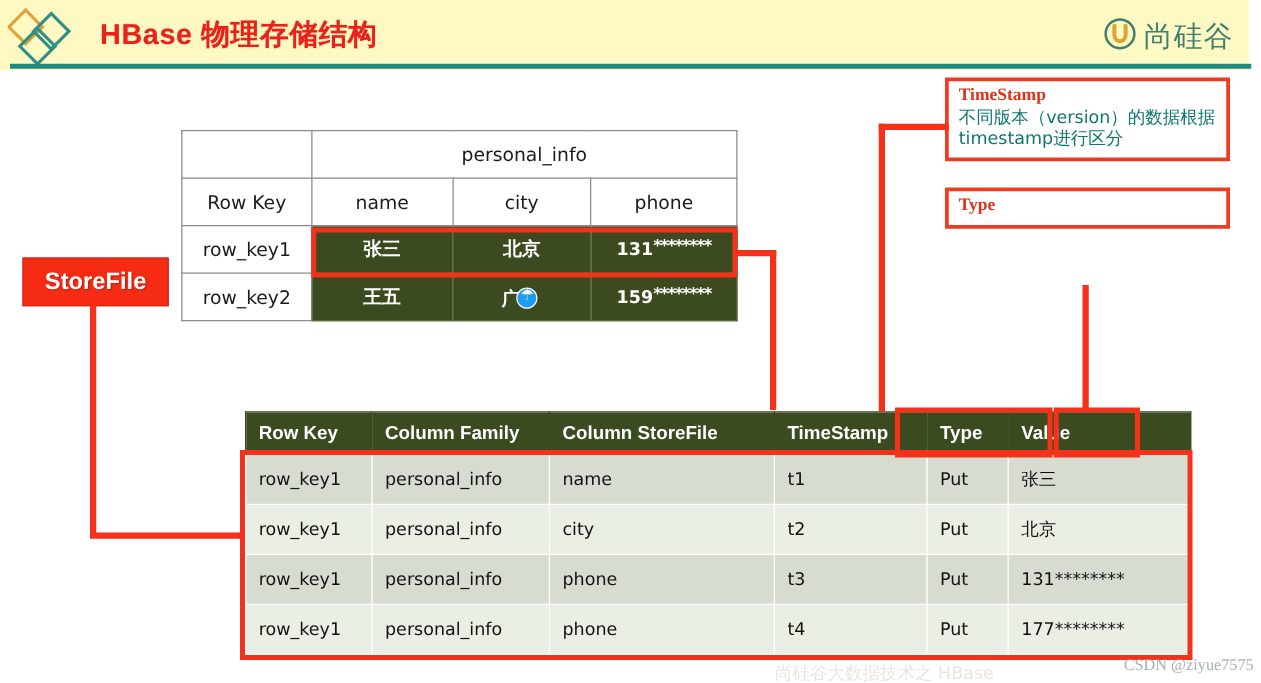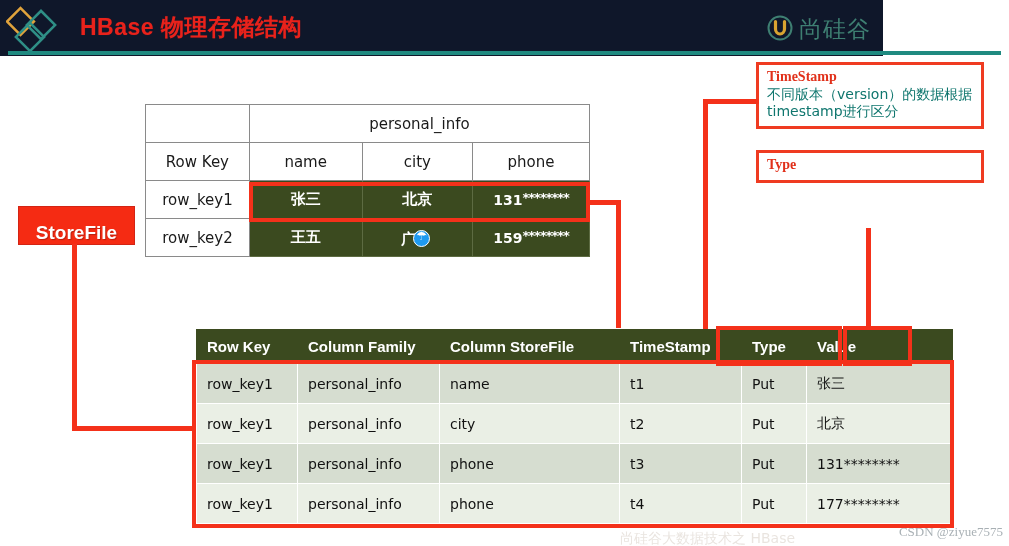--- a/index.html
+++ b/index.html
@@ -7,22 +7,22 @@
   body {
     width:1009px; height:546px;
     background:#ffffff;
     font-family:"Liberation Sans", sans-serif;
     position:relative;
     overflow:hidden;
   }
 
   
   #header {
-    position:absolute; left:0; top:0; width:883px; height:56px;
-    background:#0f172a;
+    position:absolute; left:0; top:0; width:999px; height:56px;
+    background:#fef9c3;
   }
   #logo-diamonds { position:absolute; left:6px; top:6px; width:56px; height:46px; }
   #title-text {
     position:absolute; left:80px; top:12px;
     font-size:23px; font-weight:bold; color:#e8221b;
     letter-spacing:0.5px; white-space:nowrap;
     text-shadow:0 0 1px rgba(232,34,27,.4);
   }
   #header-rule {
     position:absolute; left:8px; top:51px; width:993px; height:4px;
@@ -97,21 +97,21 @@
     color:#0f766e; font-size:14px; line-height:17px;
     font-family:"DejaVu Sans", sans-serif;
   }
   #callout-timestamp { left:756px; top:62px; width:228px; }
   #callout-type      { left:756px; top:150px; width:228px; }
 
   
   #storefile-box {
     position:absolute; left:18px; top:206px; width:117px; height:39px;
     background:#f52b13; border:1px solid #d32414;
-    display:flex; align-items:flex-end; justify-content:center;
+    display:flex; align-items:center; justify-content:center;
   }
   #storefile-label {
     color:#ffffff; font-weight:bold; font-size:19px;
     font-family:"Liberation Sans", sans-serif;
     text-shadow:1px 1px 1px rgba(0,0,0,.25);
   }
 
   
   .rline { position:absolute; background:#f4311a; }
 

